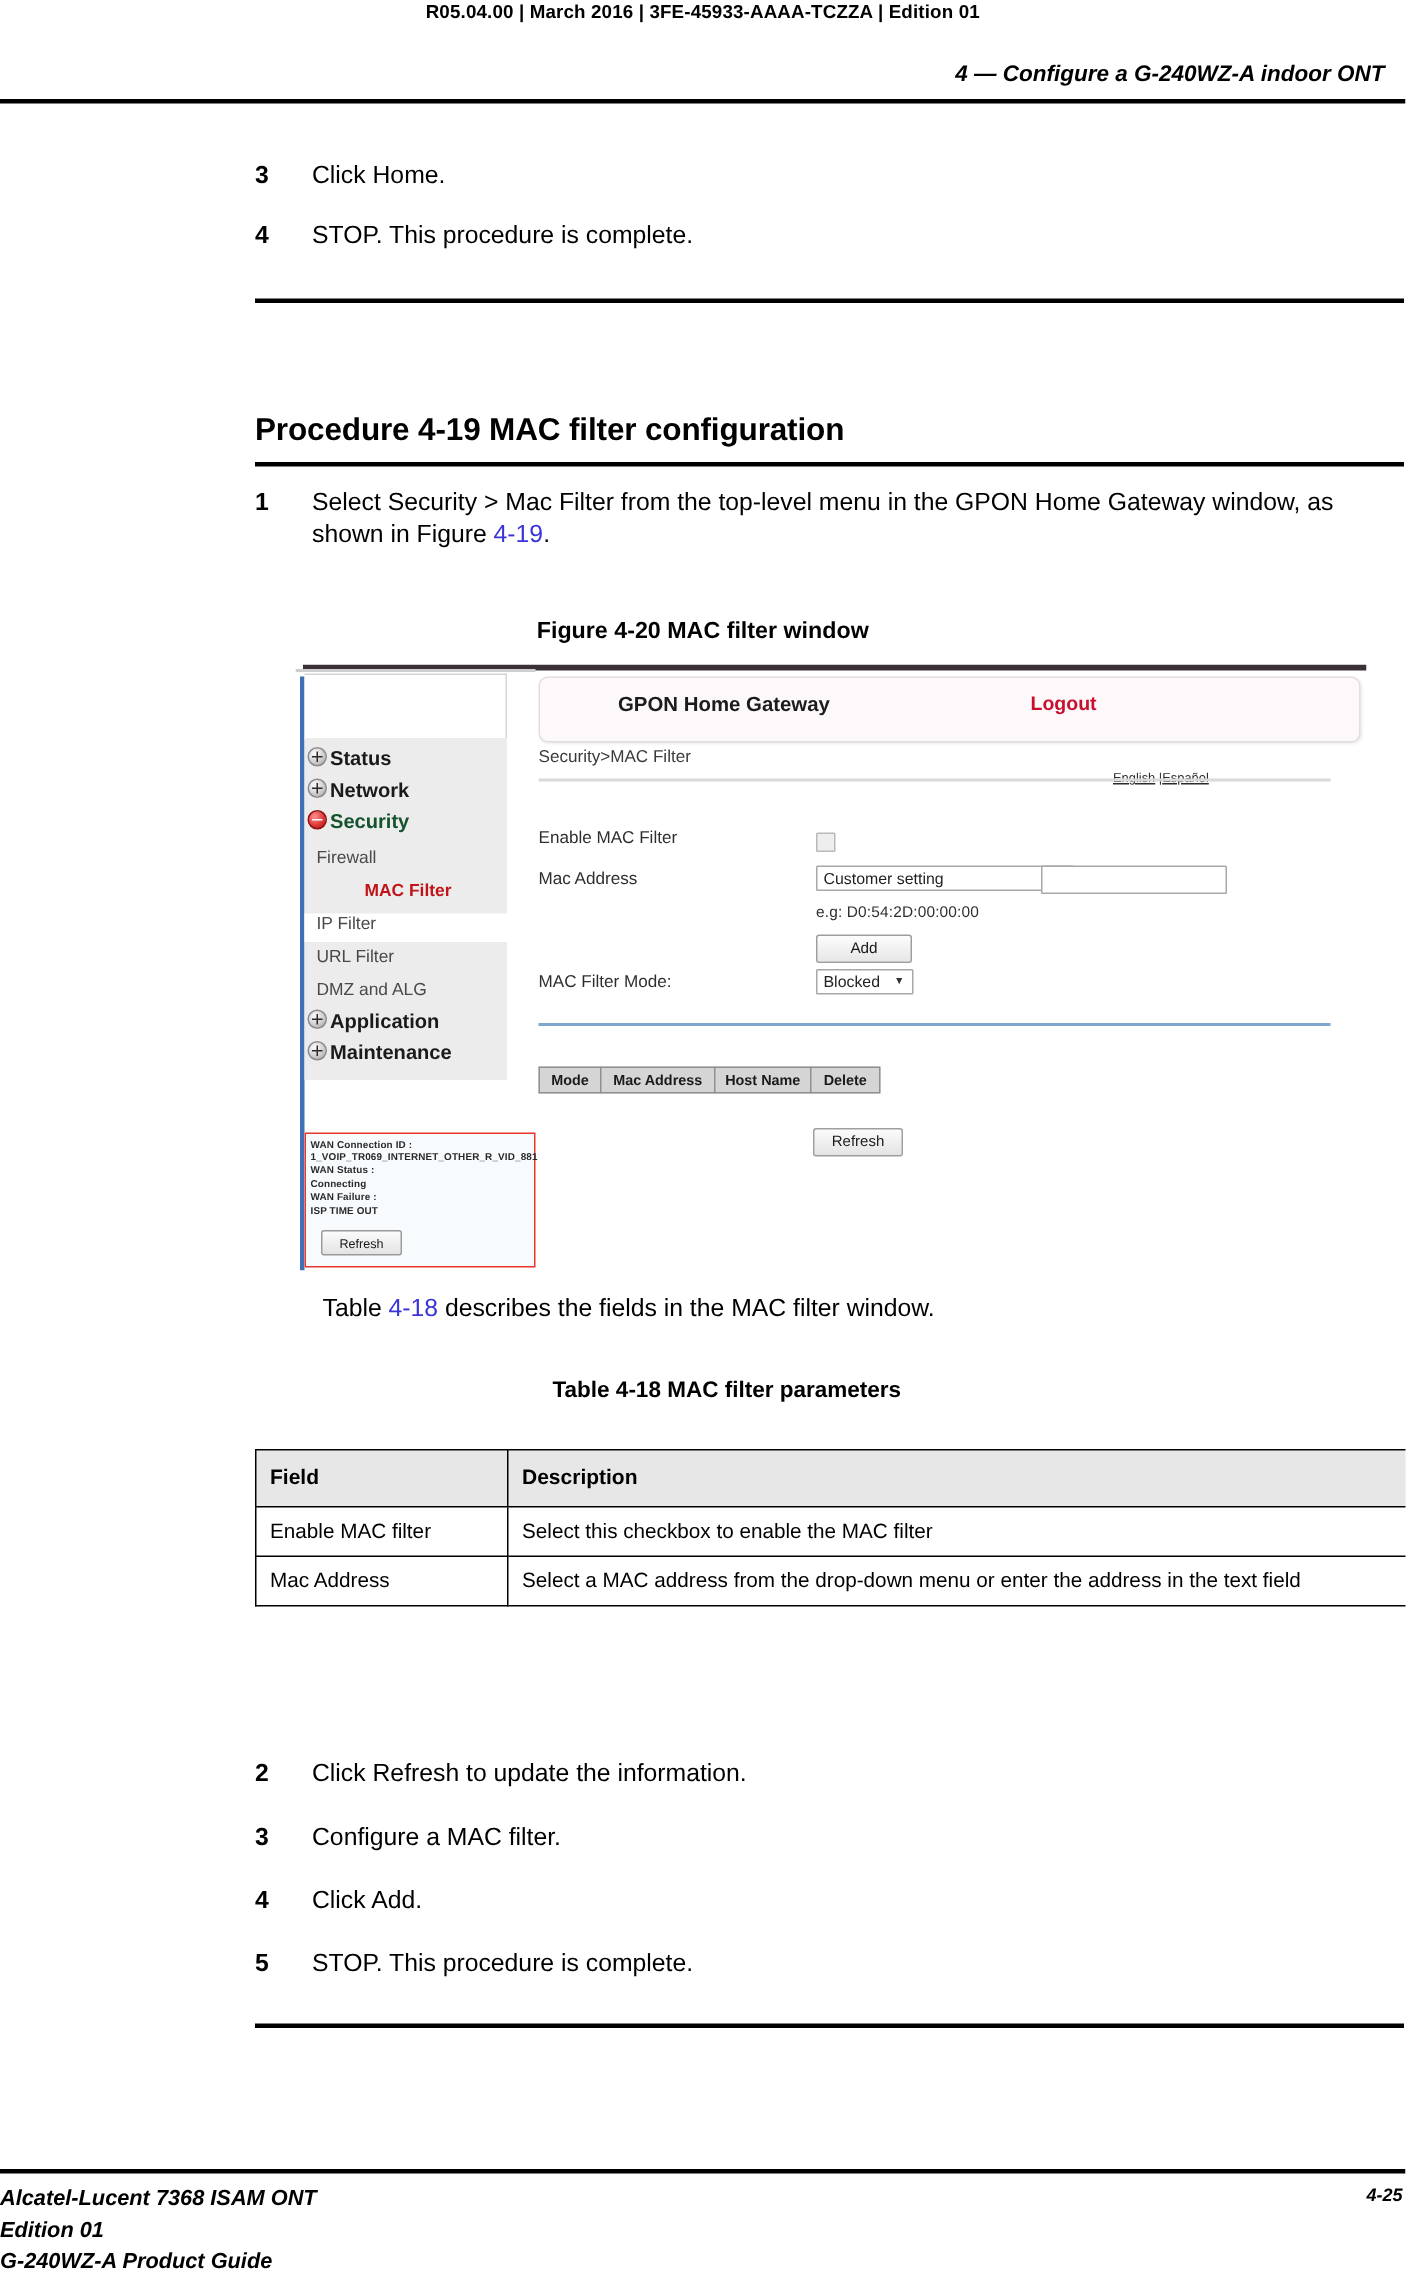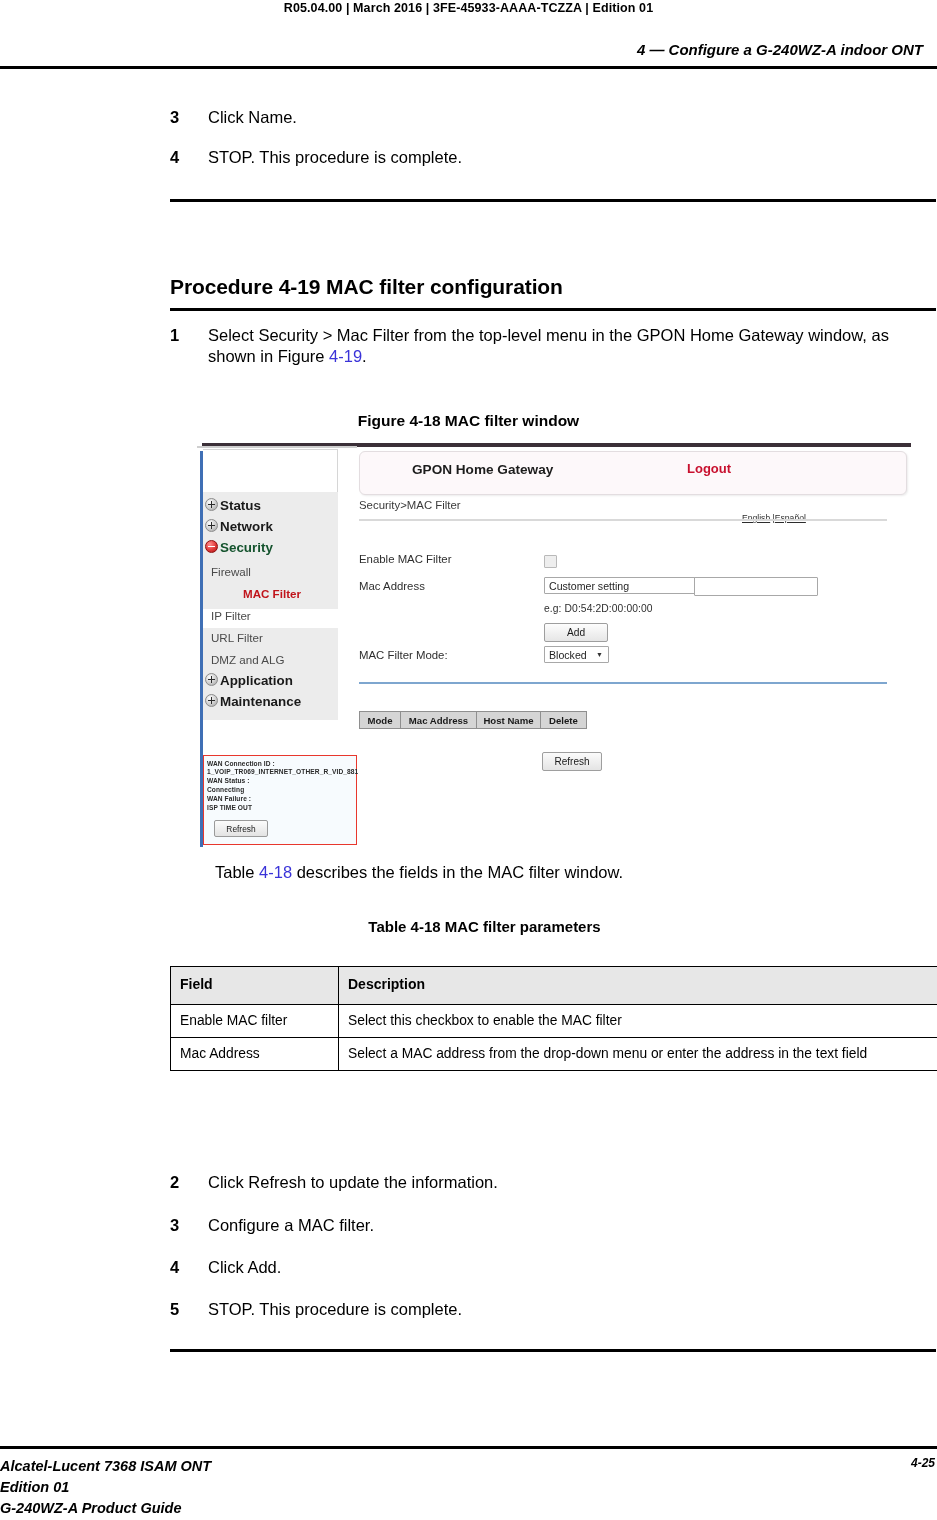--- a/index.html
+++ b/index.html
@@ -431,38 +431,38 @@
 </style>
 </head>
 <body>
 
 <div class="page-header-id">R05.04.00 | March 2016 | 3FE-45933-AAAA-TCZZA | Edition 01</div>
 <div class="running-head">4 —  Configure a G-240WZ-A indoor ONT</div>
 <div class="header-rule"></div>
 
 <div class="step" style="left:170px; top:107px; width:760px;">
   <span class="num">3</span>
-  <span class="txt">Click Name.</span>
+  <span class="txt">Click Home.</span>
 </div>
 <div class="step" style="left:170px; top:147px; width:760px;">
   <span class="num">4</span>
   <span class="txt">STOP. This procedure is complete.</span>
 </div>
 
 <div class="rule-thick" style="left:170px; top:199px; width:766px;"></div>
 
 <div class="proc-title" style="top:275px;">Procedure 4-19  MAC filter configuration</div>
 <div class="rule-thick" style="left:170px; top:308px; width:766px;"></div>
 
 <div class="step" style="left:170px; top:325px; width:762px;">
   <span class="num">1</span>
   <span class="txt"><span>Select Security &gt; Mac Filter from the top-level menu in the GPON Home Gateway window, as shown in Figure </span><span class="xref">4-19</span><span>.</span></span>
 </div>
 
-<div class="fig-caption" style="top:412px;">Figure 4-18  MAC filter window</div>
+<div class="fig-caption" style="top:412px;">Figure 4-20  MAC filter window</div>
 
 <div class="figure">
 
   <div class="fig-topbar"></div>
   <div class="fig-topbar2"></div>
   <div class="rail"></div>
 
   <div class="sb-topbox"></div>
   <div class="sb-panel"></div>
   <div class="sb-white"></div>

